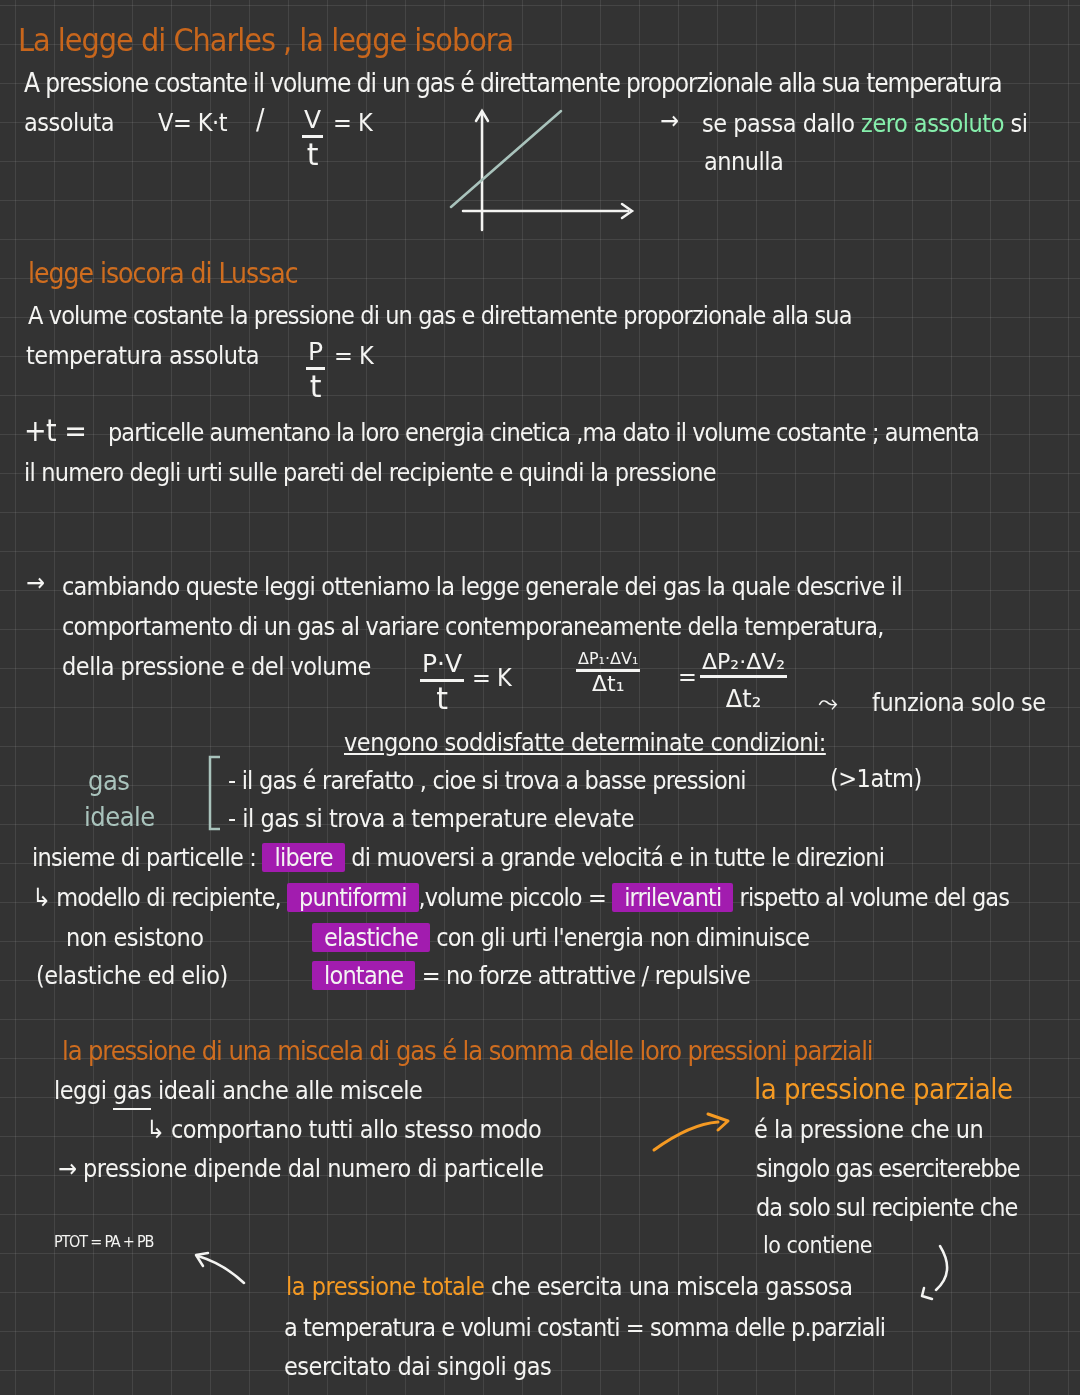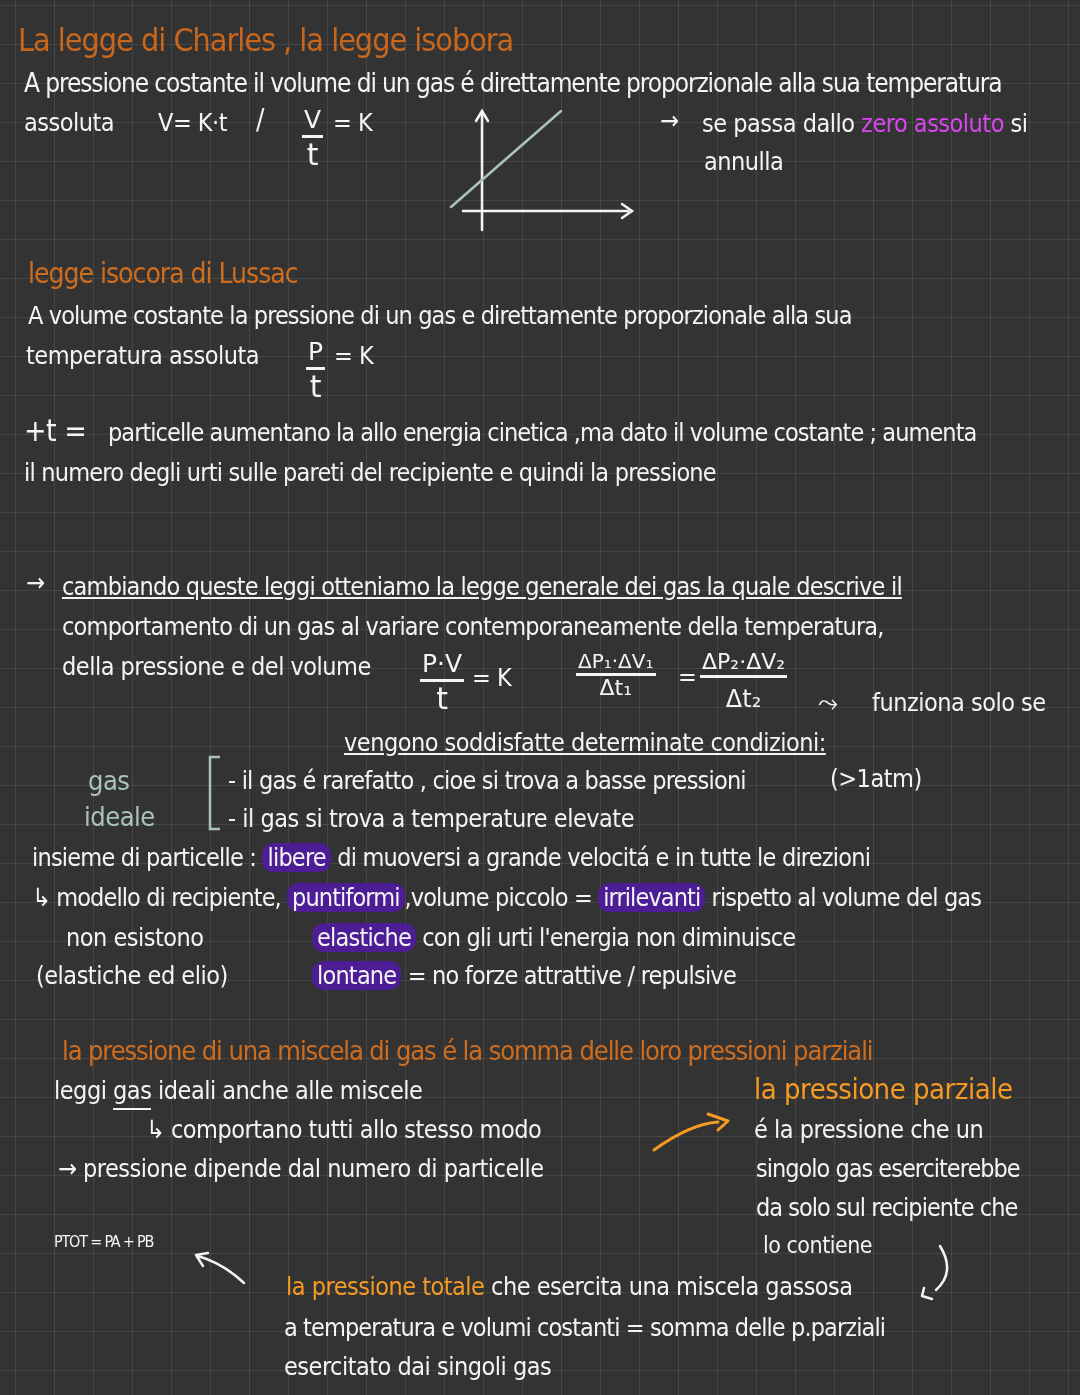--- a/index.html
+++ b/index.html
@@ -18,23 +18,23 @@
     position: absolute; white-space: nowrap;
     font-family: "DejaVu Sans Condensed", "DejaVu Sans", sans-serif;
     font-stretch: condensed;
     letter-spacing: -0.5px;
     line-height: 1;
   }
   .w { color: #f4f4f2; font-size: 25px; }
   .title { color: #c8661c; font-size: 32px; font-weight: normal; letter-spacing: -1px; }
   .title2 { color: #cf6d1f; font-size: 28px; letter-spacing: -1px; }
   .amber { color: #f59a23; }
-  .lamber { color: #d946ef; }
+  .lamber { color: #86efac; }
   .sage { color: #a9c3bc; }
-  .hl { background: #4c1d95; border-radius: 12px; padding: 0 5px; }
+  .hl { background: #a21caf; border-radius: 2px; padding: 0 12px; }
   .frac { position: absolute; display: inline-flex; flex-direction: column; align-items: center; }
   .frac .num { border-bottom: 3px solid #f4f4f2; padding: 0 2px 1px 2px; font-size: 25px; line-height: 1.1; }
   .frac .den { font-size: 30px; line-height: 1.1; }
   svg.ov { position: absolute; left: 0; top: 0; }
 </style>
 </head>
 <body>
 
 <div class="t title" style="left:18px; top:24px;">La legge di Charles , la legge isobora</div>
 <div class="t w" style="left:24px; top:70px; font-size:26px; letter-spacing:-1.1px;">A pressione costante il volume di un gas é direttamente proporzionale alla sua temperatura</div>
@@ -67,36 +67,36 @@
 
 <div class="t title2" style="left:28px; top:260px;">legge isocora di Lussac</div>
 <div class="t w" style="left:28px; top:303px; letter-spacing:-0.9px;">A volume costante la pressione di un gas e direttamente proporzionale alla sua</div>
 <div class="t w" style="left:26px; top:343px;">temperatura assoluta</div>
 <div class="frac" style="left:306px; top:338px;">
   <span class="num">P</span>
   <span class="den">t</span>
 </div>
 <div class="t w" style="left:334px; top:343px;">= K</div>
 <div class="t w" style="left:24px; top:416px; font-size:30px;">+t =</div>
-<div class="t w" style="left:108px; top:420px; letter-spacing:-0.95px;">particelle aumentano la allo energia cinetica ,ma dato il volume costante ; aumenta</div>
+<div class="t w" style="left:108px; top:420px; letter-spacing:-0.95px;">particelle aumentano la loro energia cinetica ,ma dato il volume costante ; aumenta</div>
 <div class="t w" style="left:24px; top:460px; letter-spacing:-0.8px;">il numero degli urti sulle pareti del recipiente e quindi la pressione</div>
 
 <div class="t w" style="left:26px; top:570px;">→</div>
-<div class="t w" style="left:62px; top:574px; letter-spacing:-0.8px;text-decoration:underline;">cambiando queste leggi otteniamo la legge generale dei gas la quale descrive il</div>
+<div class="t w" style="left:62px; top:574px; letter-spacing:-0.8px;">cambiando queste leggi otteniamo la legge generale dei gas la quale descrive il</div>
 <div class="t w" style="left:62px; top:614px; letter-spacing:-0.8px;">comportamento di un gas al variare contemporaneamente della temperatura,</div>
 <div class="t w" style="left:62px; top:654px;">della pressione e del volume</div>
 
 <div class="frac" style="left:420px; top:650px;">
   <span class="num">P·V</span>
   <span class="den">t</span>
 </div>
 <div class="t w" style="left:472px; top:665px;">= K</div>
 
 <div class="frac" style="left:576px; top:650px;">
-  <span class="num" style="font-size:20px;">ΔP₁·ΔV₁</span>
+  <span class="num" style="font-size:16px;">ΔP₁·ΔV₁</span>
   <span class="den" style="font-size:22px;">Δt₁</span>
 </div>
 <div class="t w" style="left:678px; top:664px;">=</div>
 <div class="frac" style="left:700px; top:650px;">
   <span class="num" style="font-size:22px;">ΔP₂·ΔV₂</span>
   <span class="den" style="font-size:24px; margin-top:8px;">Δt₂</span>
 </div>
 <div class="t w" style="left:818px; top:690px;">⤳</div>
 <div class="t w" style="left:872px; top:690px;">funziona solo se</div>
 <div class="t w" style="left:344px; top:730px;text-decoration:underline;">vengono soddisfatte determinate condizioni:</div>

